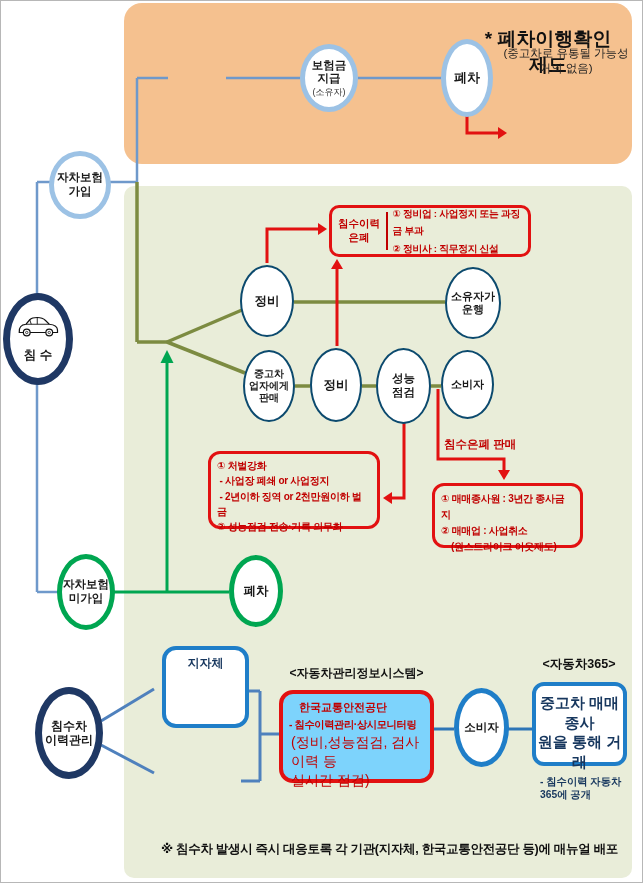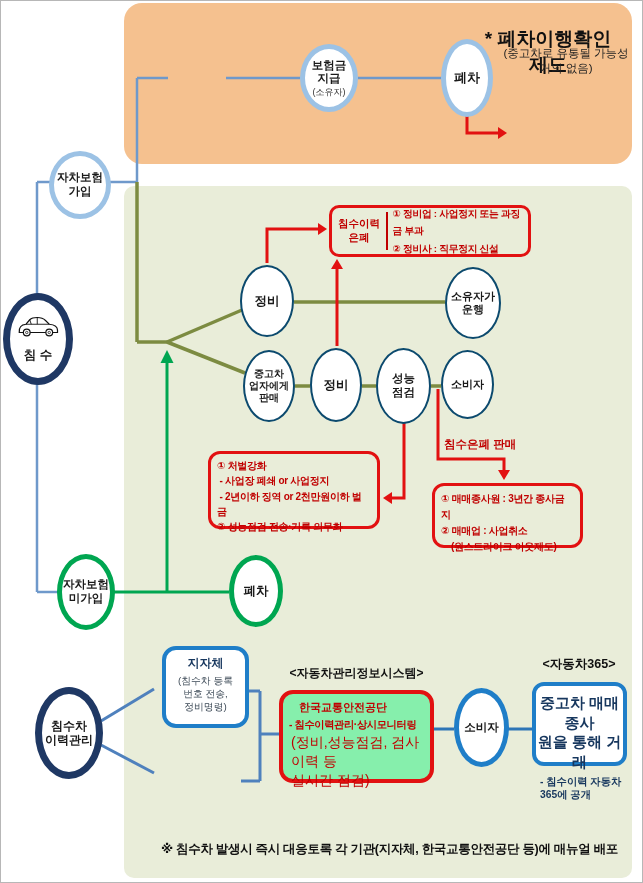--- a/index.html
+++ b/index.html
@@ -169,29 +169,26 @@
 ② 성능점검 전송·기록 의무화</div>
 
   <div class="lbl" style="left:443px;top:436px;font-size:11.5px;font-weight:bold;color:#C00000;">침수은폐 판매</div>
 
   <div class="rbox pre" style="left:431px;top:482px;width:151px;height:65px;font-size:10px;line-height:1.6;padding:5px 6px;letter-spacing:-0.3px;">① 매매종사원 : 3년간 종사금지
 ② 매매업 : 사업취소
     (원스트라이크 아웃제도)</div>
 
   <div class="bluebox" style="left:153px;top:645px;width:87px;height:82px;padding-top:5px;margin-left:8px;">
     <div style="font-size:12px;font-weight:bold;color:#17375E;">지자체</div>
-    <div class="pre" style="font-size:9.8px;color:#3d4a57;line-height:1.35;margin-top:2px;">(침수차 등록
-번호 전송,
-정비명령)</div>
   </div>
 
 
   <div class="lbl ttl" style="left:278px;top:664px;width:155px;text-align:center;font-size:12px;">&lt;자동차관리정보시스템&gt;</div>
 
-  <div class="rbox" style="left:278px;top:689px;width:155px;height:93px;background:#86efac;border-width:4px;border-radius:14px;padding:6px 5px 0 6px;">
+  <div class="rbox" style="left:278px;top:689px;width:155px;height:93px;background:#7dd3fc;border-width:4px;border-radius:14px;padding:6px 5px 0 6px;">
     <div style="font-size:11px;text-align:left;padding-left:10px;">한국교통안전공단</div>
     <div style="font-size:10.3px;margin-top:3px;letter-spacing:-0.4px;">- 침수이력관리·상시모니터링</div>
     <div class="pre" style="font-size:14px;font-weight:normal;line-height:1.35;margin-top:1px;padding-left:2px;">(정비,성능점검, 검사이력 등
 실시간 점검)</div>
   </div>
 
   <div class="node b-blue" style="left:453px;top:687px;width:55px;height:79px;font-size:11.5px;">
     <span>소비자</span>
   </div>
 

